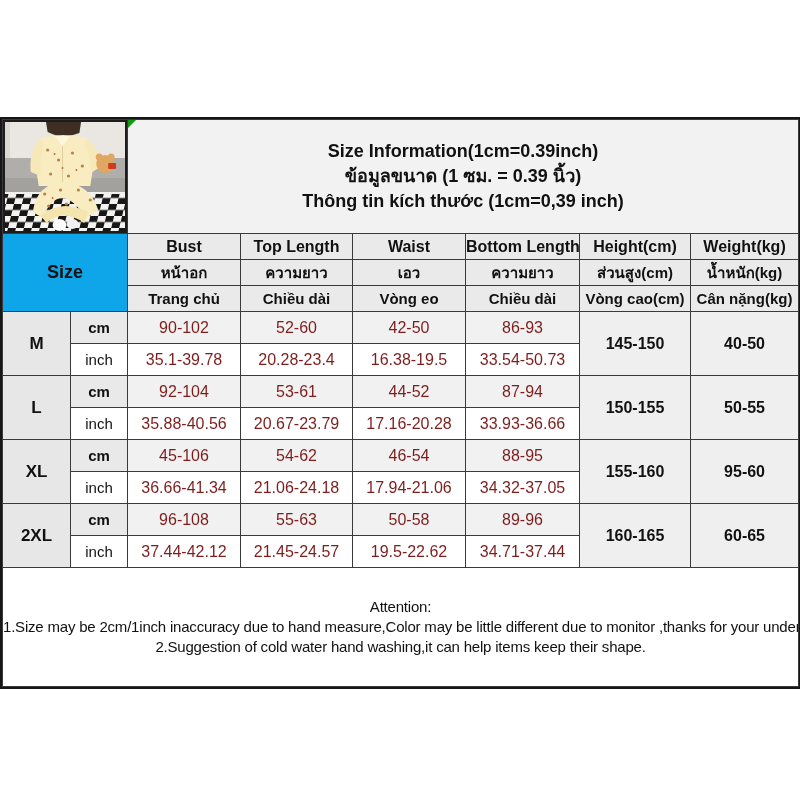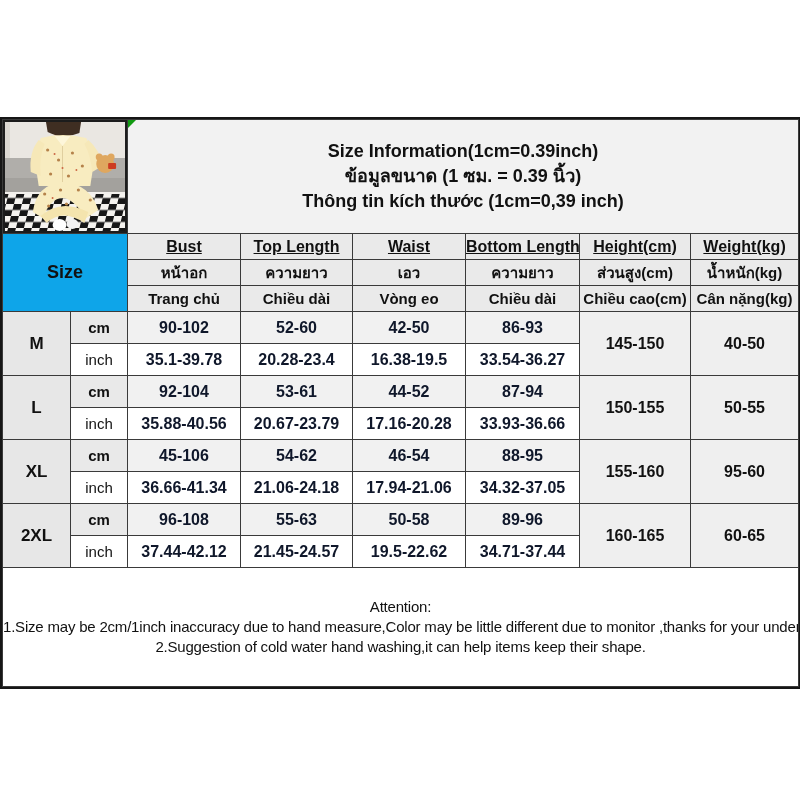--- a/index.html
+++ b/index.html
@@ -30,26 +30,26 @@
   .title-cell{
     background:#f2f2f2;position:relative;height:113px;
     font-weight:bold;font-size:18px;line-height:25px;margin-left:36px;
   }
   .title-cell .tline{white-space:nowrap;}
   .corner-marker{
     position:absolute;top:0;left:0;width:0;height:0;
     border-top:8px solid #119a11;border-right:8px solid transparent;
   }
   .hdr{background:#eaeaea;font-weight:bold;height:25px;font-size:15px;}
-  .hdr-en{font-size:16px;text-decoration:underline;}
+  .hdr-en{font-size:16px;}
   .size-head{background:#0ea5e9;font-weight:bold;font-size:18px;}
   .size-name{background:#e7e7e7;font-weight:bold;font-size:17px;}
   .unit-cm{background:#e9e9e9;font-weight:bold;font-size:15px;height:31px;}
   .unit-inch{background:#ffffff;font-weight:normal;font-size:15px;height:31px;border-radius:9px;}
-  .val{font-size:16px;font-weight:bold;color:#0f172a;}
+  .val{font-size:16px;font-weight:normal;color:#7f1d1d;}
   .row-cm .val{background:#f1f1f1;}
   .row-inch .val{background:#ffffff;}
   .merged-val{background:#efefef;font-size:16px;font-weight:bold;}
   .attention-cell{
     height:118px;vertical-align:top;text-align:left;background:#fff;
     font-size:15px;line-height:20px;font-weight:normal;
     padding:1px 4px;white-space:normal;letter-spacing:-0.2px;
   }
 </style>
 </head>
@@ -147,40 +147,40 @@
         <td class="hdr">เอว</td>
         <td class="hdr">ความยาว</td>
         <td class="hdr">ส่วนสูง(cm)</td>
         <td class="hdr">น้ำหนัก(kg)</td>
       </tr>
       <tr>
         <td class="hdr">Trang chủ</td>
         <td class="hdr">Chiều dài</td>
         <td class="hdr">Vòng eo</td>
         <td class="hdr">Chiều dài</td>
-        <td class="hdr">Chiều cao(cm)</td>
+        <td class="hdr">Vòng cao(cm)</td>
         <td class="hdr">Cân nặng(kg)</td>
       </tr>
 
       <tr class="row-cm">
         <td rowspan="2" class="size-name">M</td>
         <td class="unit-cm">cm</td>
         <td class="val">90-102</td>
         <td class="val">52-60</td>
         <td class="val">42-50</td>
         <td class="val">86-93</td>
         <td rowspan="2" class="merged-val">145-150</td>
         <td rowspan="2" class="merged-val">40-50</td>
       </tr>
       <tr class="row-inch">
         <td class="unit-inch">inch</td>
         <td class="val">35.1-39.78</td>
         <td class="val">20.28-23.4</td>
         <td class="val">16.38-19.5</td>
-        <td class="val">33.54-36.27</td>
+        <td class="val">33.54-50.73</td>
       </tr>
 
       <tr class="row-cm">
         <td rowspan="2" class="size-name">L</td>
         <td class="unit-cm">cm</td>
         <td class="val">92-104</td>
         <td class="val">53-61</td>
         <td class="val">44-52</td>
         <td class="val">87-94</td>
         <td rowspan="2" class="merged-val">150-155</td>

